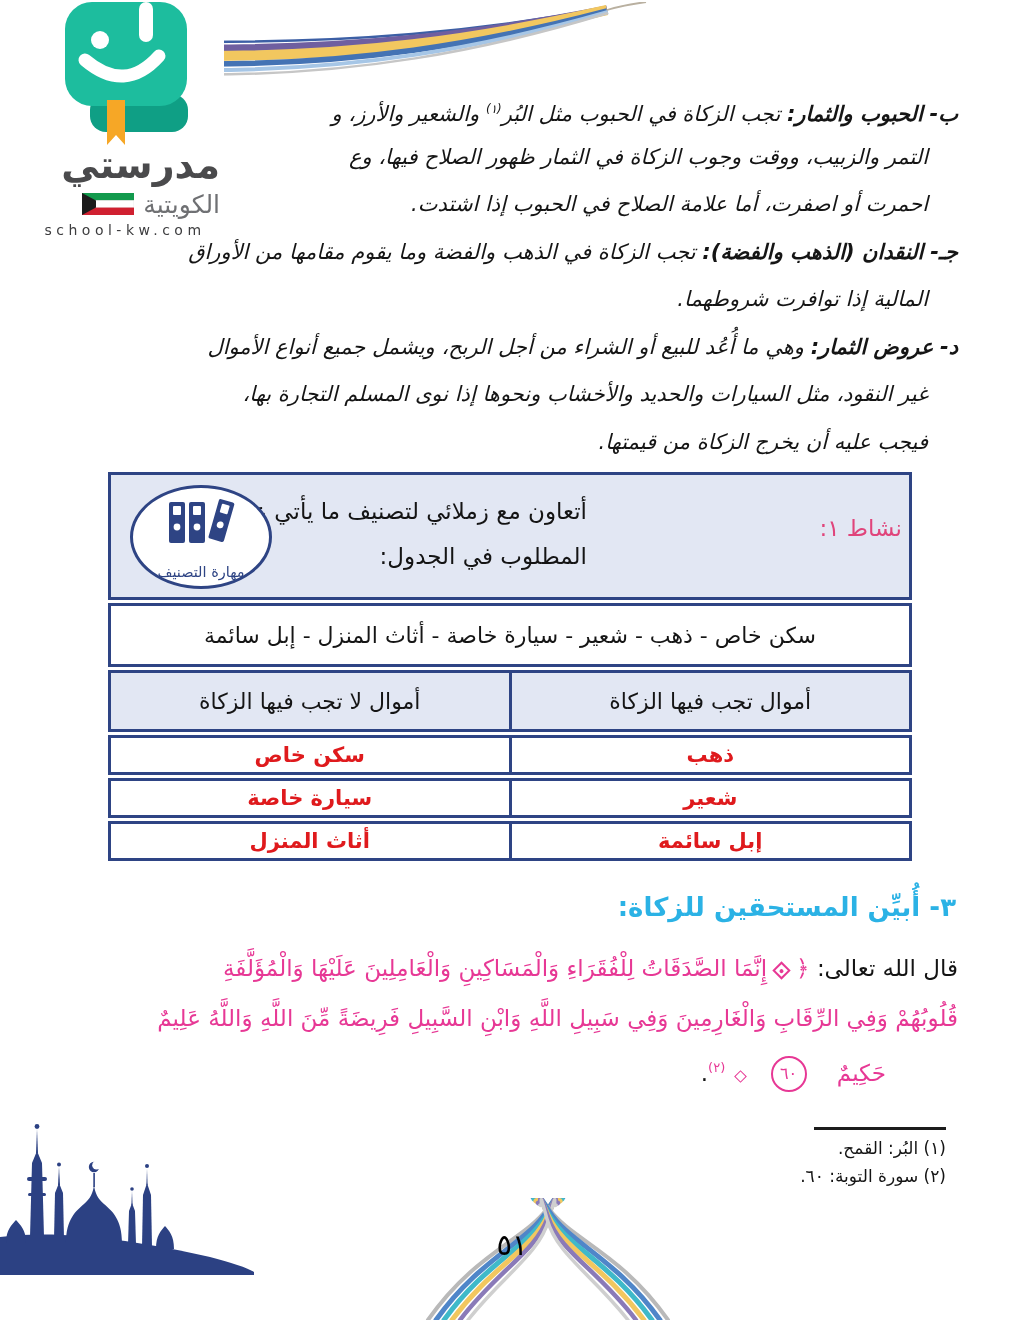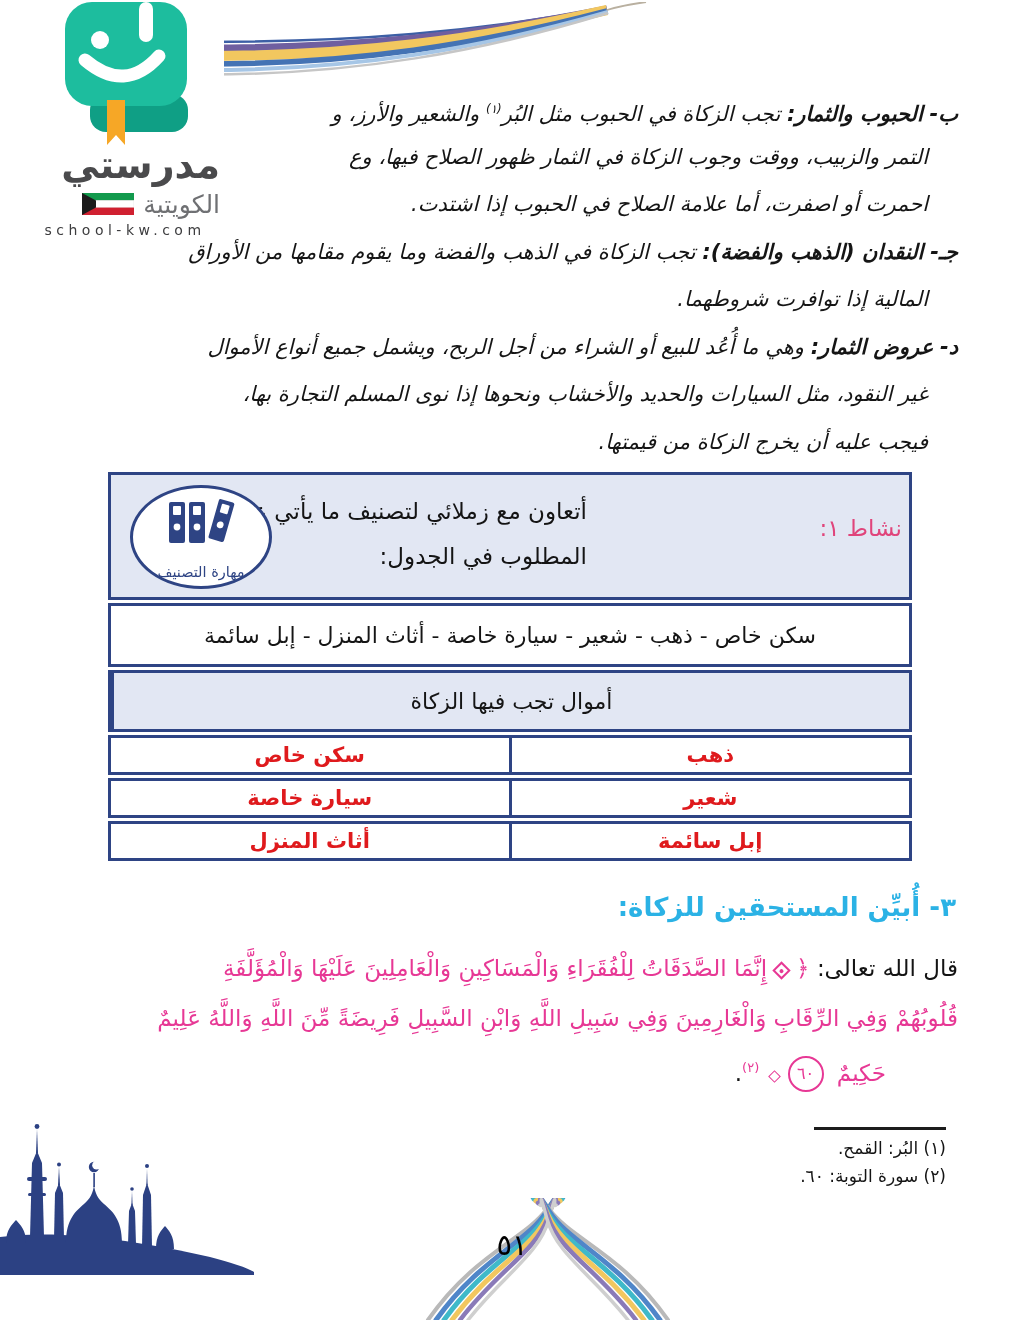--- a/index.html
+++ b/index.html
@@ -46,21 +46,21 @@
 
   
   .sec-heading { position:absolute; top:892px; right:64px; direction:rtl; color:#2bb2e5; font-size:26px; font-weight:bold; white-space:nowrap; }
   .verse { position:absolute; top:943px; right:62px; left:20px; direction:rtl; text-align:right; }
   .vline { height:50px; line-height:50px; white-space:nowrap; color:#e73895; font-size:23px; }
   .vline .black { color:#141414; }
   .vline.l3 { padding-right:72px; }
   .star-orn { display:inline-block; width:13px; height:13px; border:2px solid #e73895; transform:rotate(45deg); margin:0 8px; position:relative; top:1px; }
   .star-orn i { position:absolute; left:2.5px; top:2.5px; width:4px; height:4px; background:#e73895; border-radius:50%; }
   .ayah-badge { display:inline-flex; align-items:center; justify-content:center; width:36px; height:36px; border:2px solid #e73895;
-                border-radius:50%; font-size:16px; margin:0 6px; vertical-align:middle; }
+                border-radius:50%; font-size:16px; margin:0 23px; vertical-align:middle; }
   .flower-orn { display:inline-block; width:9px; height:9px; border:1.5px solid #e73895; transform:rotate(45deg); margin:0 3px; }
   .vref { font-size:13px; vertical-align:super; }
 
   
   .footnote-sep { position:absolute; top:1127px; right:74px; width:132px; height:2.5px; background:#1c1c1c; }
   .footnotes { position:absolute; top:1134px; right:74px; direction:rtl; text-align:right; font-size:17px; line-height:28px; color:#141414; }
 
   
   .mosque { position:absolute; left:0; top:1115px; }
   .dome { position:absolute; left:398px; top:1198px; }
@@ -153,20 +153,21 @@
               <circle cx="57" cy="30" r="3.4"></circle>
             </g>
           </g>
         </svg>
         <div class="act-skill">مهارة التصنيف</div>
       </div>
     </div>
     <div class="act-section act-items">سكن خاص - ذهب - شعير - سيارة خاصة - أثاث المنزل - إبل سائمة</div>
     <div class="act-section act-thead">
       <div class="cell vsep">أموال تجب فيها الزكاة</div>
+      <div class="cell">أموال لا تجب فيها الزكاة</div>
     </div>
     <div class="act-section act-row">
       <div class="cell vsep">ذهب</div>
       <div class="cell">سكن خاص</div>
     </div>
     <div class="act-section act-row">
       <div class="cell vsep">شعير</div>
       <div class="cell">سيارة خاصة</div>
     </div>
     <div class="act-section act-row">

